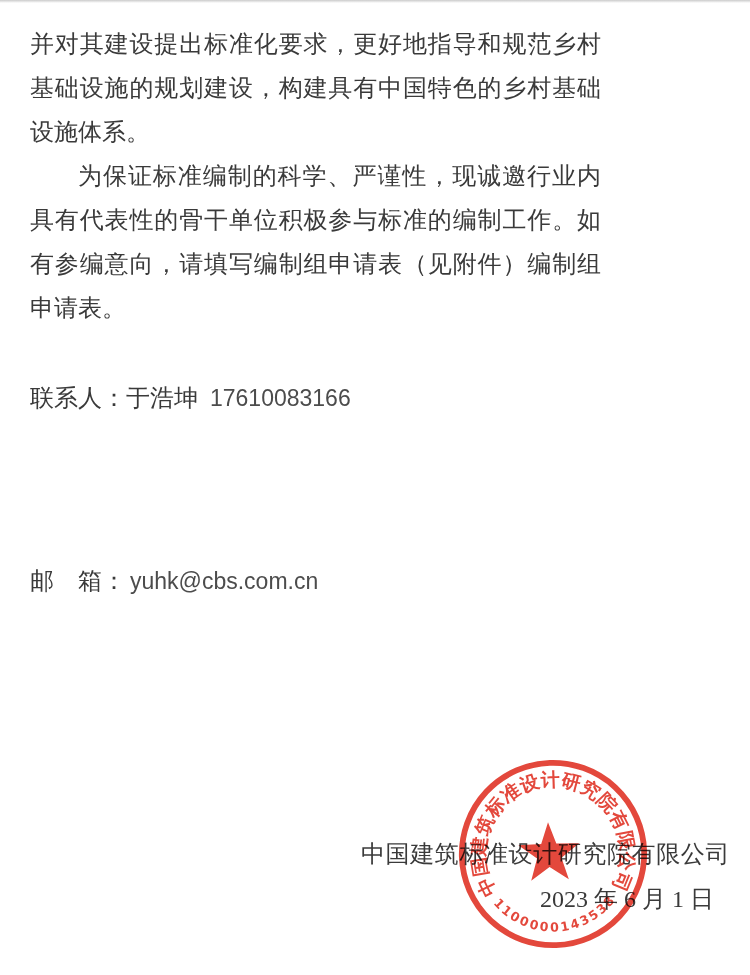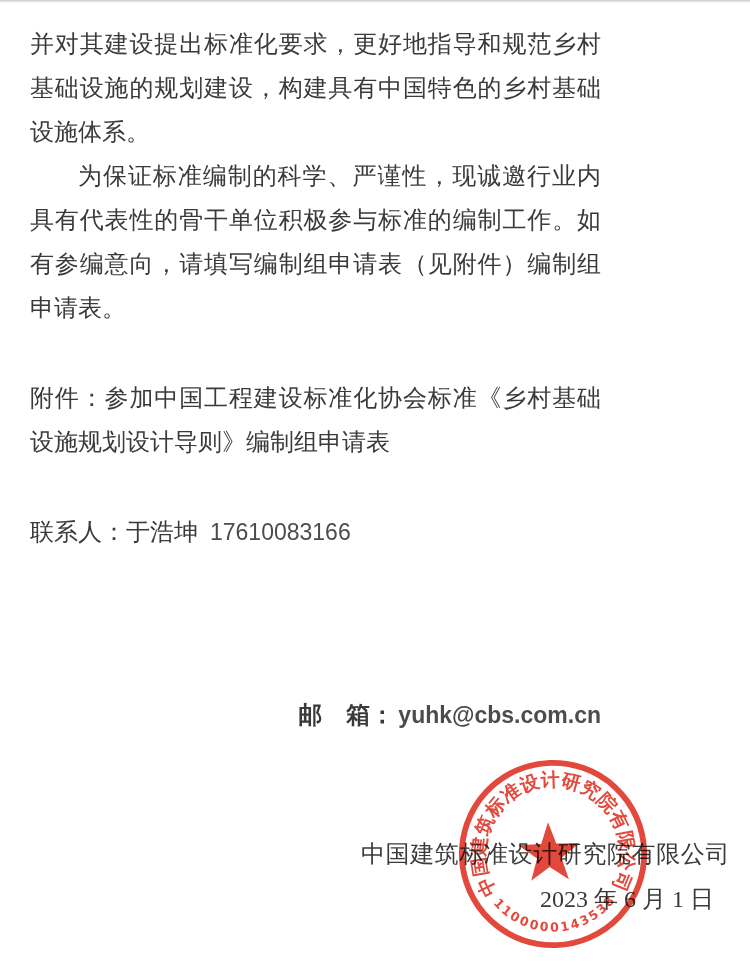--- a/index.html
+++ b/index.html
@@ -32,21 +32,21 @@
     line-height: 44px;
     text-align: justify;
     text-justify: inter-ideograph;
     letter-spacing: 0px;
   }
 
   .para { margin: 0; }
   .para.indent { text-indent: 2em; }
   .para.attachment { margin-top: 46px; }
   .para.contact-line { margin-top: 46px; text-align: left; }
-  .para.email-line { margin-top: 139px; text-align: right; font-weight: bold; }
+  .para.email-line { margin-top: 139px; text-align: left; }
 
   .latin {
     font-family: "Liberation Sans", "DejaVu Sans", sans-serif;
     font-size: 23px;
     color: var(--latin-color, #4c4c4c);
   }
   .contact-phone { margin-left: 12px; }
   .email-address { margin-left: 4px; }
 
   .signature {
@@ -103,21 +103,20 @@
 </head>
 <body>
 
 <div class="page">
 
   <div class="scan-edge"></div>
 
   <div class="body-text">
     <p class="para">并对其建设提出标准化要求，更好地指导和规范乡村基础设施的规划建设，构建具有中国特色的乡村基础设施体系。</p>
     <p class="para indent">为保证标准编制的科学、严谨性，现诚邀行业内具有代表性的骨干单位积极参与标准的编制工作。如有参编意向，请填写编制组申请表（见附件）编制组申请表。</p>
-    <p class="para attachment">附件：参加中国工程建设标准化协会标准《乡村基础设施规划设计导则》编制组申请表</p>
     <p class="para contact-line"><span>联系人：</span><span>于浩坤</span><span class="latin contact-phone">17610083166</span></p>
     <p class="para email-line"><span>邮　箱：</span><span class="latin email-address">yuhk@cbs.com.cn</span></p>
   </div>
 
   <div class="signature">
     <div class="company-line">中国建筑标准设计研究院有限公司</div>
     <div class="date-line num">2023 年 6 月 1 日</div>
   </div>
 
   <svg class="stamp" viewBox="0 0 200 200" width="194" height="194" aria-hidden="true">

